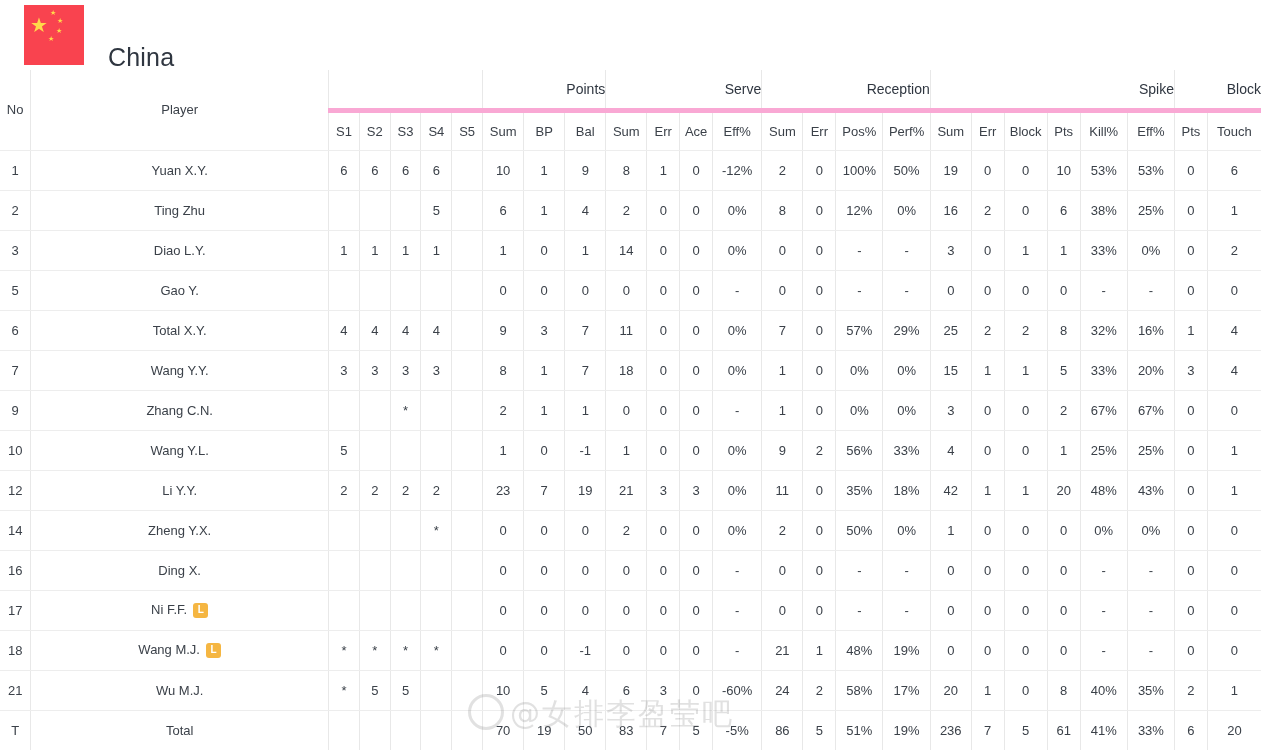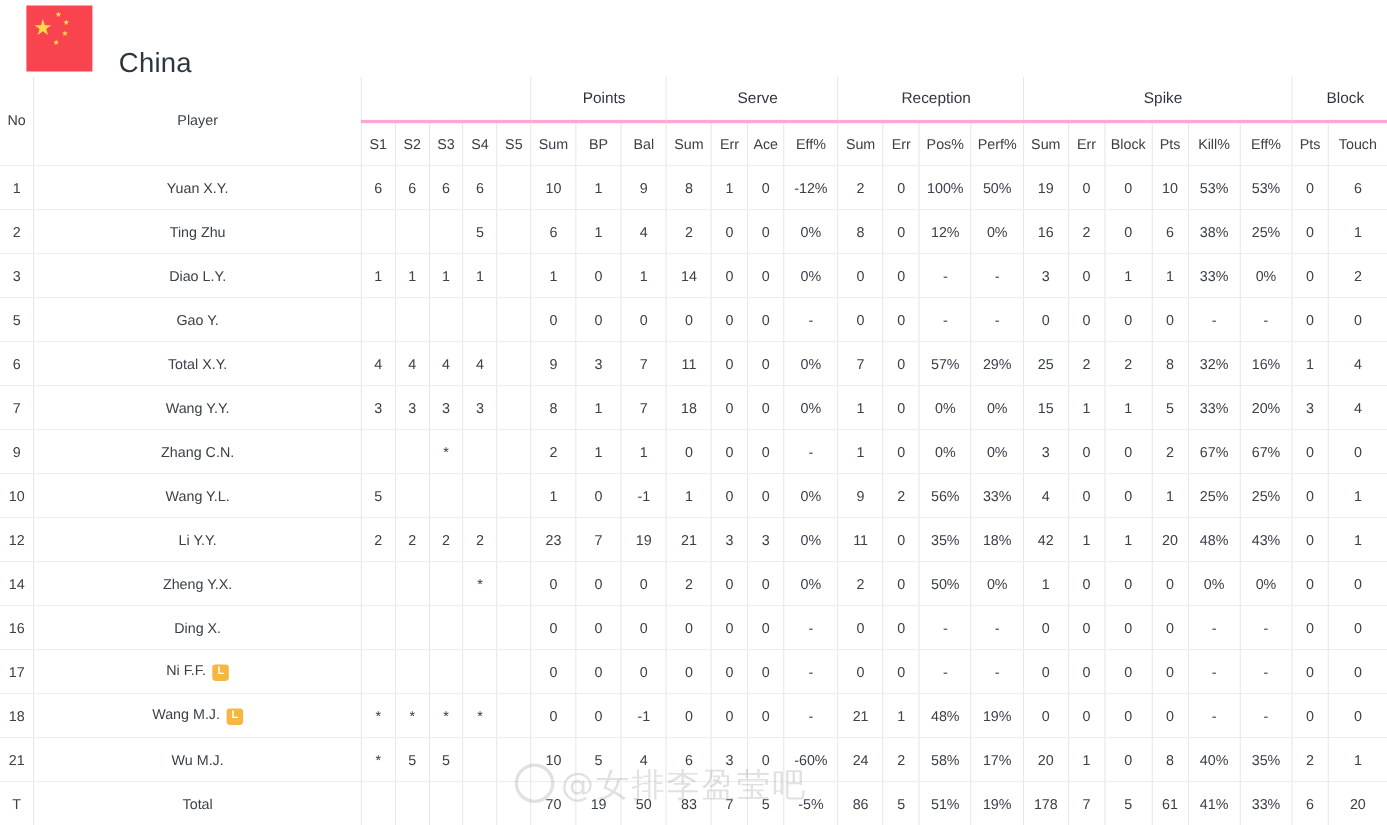--- a/index.html
+++ b/index.html
@@ -66,26 +66,26 @@
     border-bottom: 1px solid #ededed;
     padding: 0;
     font-weight: 400;
     color: #3b4149;
     text-align: center;
     height: 40px;
     box-sizing: border-box;
     white-space: nowrap;
   }
   table.stats th.grp {
-    text-align: center;
+    text-align: right;
     padding-left: 10px;
     vertical-align: middle;
     font-size: 14px;
     color: #2f3640;
-    border-bottom: 3px solid #f9a8d4;
+    border-bottom: 5px solid #f9a8d4;
     height: 40px;
   }
   .thickL { border-left: 1px solid #b9bcc0 !important; }
   .noR { border-right: none !important; }
 
   th.sub {
     height: 40px;
     font-size: 13px;
     color: #3b4149;
     vertical-align: middle;
@@ -641,21 +641,21 @@
         <td>19</td>
         <td>50</td>
         <td class="thickL">83</td>
         <td>7</td>
         <td>5</td>
         <td>-5%</td>
         <td class="thickL">86</td>
         <td>5</td>
         <td>51%</td>
         <td>19%</td>
-        <td>178</td>
+        <td>236</td>
         <td>7</td>
         <td class="thickL">5</td>
         <td>61</td>
         <td>41%</td>
         <td>33%</td>
         <td>6</td>
         <td class="noR">20</td>
       </tr>
     </tbody>
 </table>

